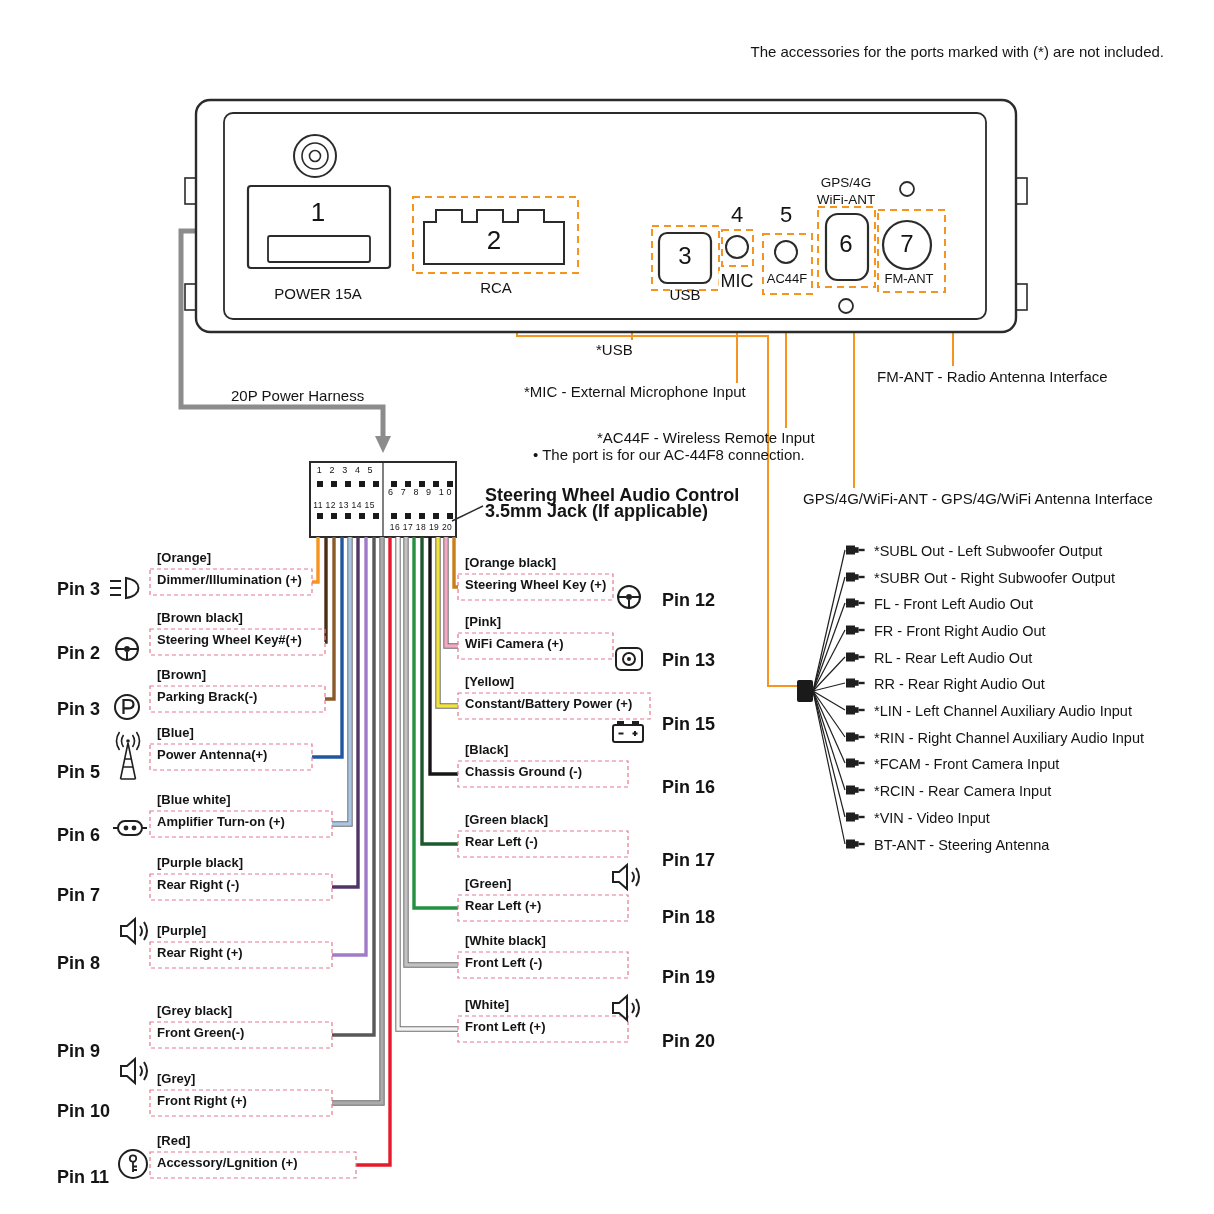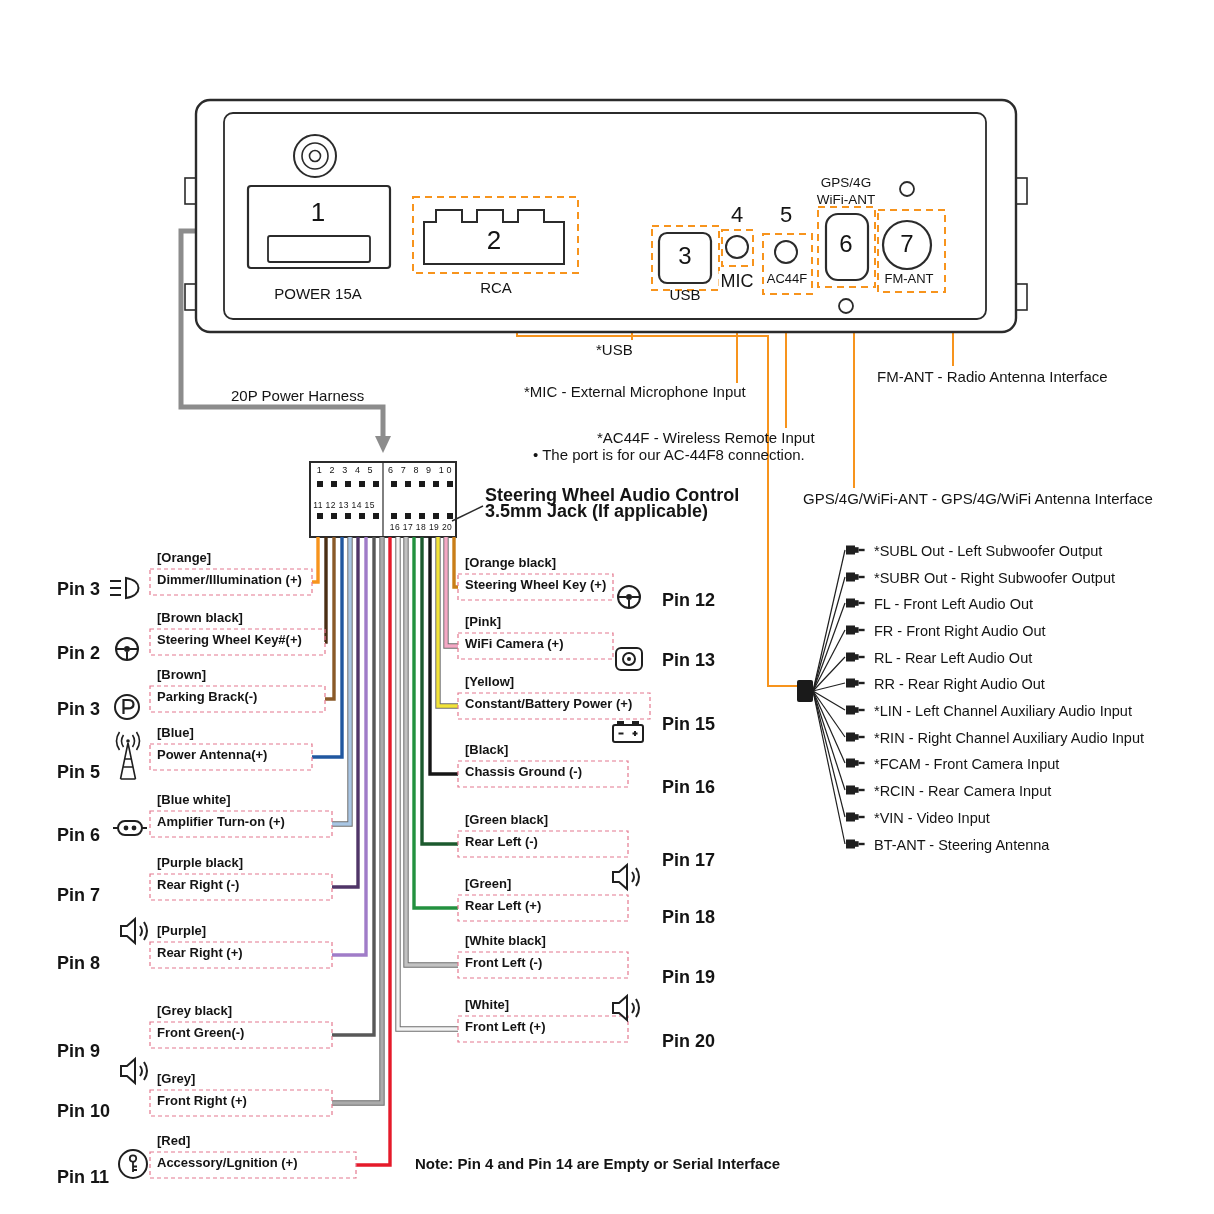--- a/index.html
+++ b/index.html
@@ -243,20 +243,21 @@
     <rect x="-11" y="-12" width="7" height="4" fill="#1F1F1F" stroke="none"></rect>
     <rect x="4" y="-12" width="7" height="4" fill="#1F1F1F" stroke="none"></rect>
     <rect x="-15" y="-8" width="30" height="17" rx="2" stroke-width="2"></rect>
     <path d="M-9.5,0.5 H-4.5" stroke-width="2"></path>
     <path d="M4.5,0.5 H9.5 M7,-2 V3" stroke-width="2"></path>
   </g>
   <use href="#sym-spk" transform="translate(626,877)"></use>
   <use href="#sym-spk" transform="translate(626,1008)"></use>
 </svg>
 
+<div class="t f15" style="left:690px;top:44px;width:474px;text-align:right">The accessories for the ports marked with (*) are not included.</div>
 
 <div class="t c f26" style="left:318px;top:198px">1</div>
 <div class="t c f15" style="left:318px;top:286px">POWER 15A</div>
 <div class="t c f26" style="left:494px;top:226px">2</div>
 <div class="t c f15" style="left:496px;top:280px">RCA</div>
 <div class="t c f24" style="left:685px;top:243px">3</div>
 <div class="t c f15" style="left:685px;top:287px">USB</div>
 <div class="t c f22" style="left:737px;top:203px">4</div>
 <div class="t c f14 wbg" style="left:737px;top:271px">MIC</div>
 <div class="t c f22" style="left:786px;top:203px">5</div>
@@ -269,21 +270,21 @@
 
 <div class="t f15" style="left:596px;top:342px">*USB</div>
 <div class="t f15" style="left:524px;top:384px">*MIC - External Microphone Input</div>
 <div class="t f15" style="left:597px;top:430px">*AC44F - Wireless Remote Input</div>
 <div class="t f15" style="left:533px;top:447px">• The port is for our AC-44F8 connection.</div>
 <div class="t f15" style="left:877px;top:369px">FM-ANT - Radio Antenna Interface</div>
 <div class="t f15" style="left:803px;top:491px">GPS/4G/WiFi-ANT - GPS/4G/WiFi Antenna Interface</div>
 
 <div class="t f15" style="left:231px;top:388px">20P Power Harness</div>
 <div class="t c f9" style="left:346px;top:465px">1 2 3 4 5</div>
-<div class="t c f9" style="left:421px;top:465px">6 7 8 9 10</div>
+<div class="t c f9" style="left:421px;top:487px">6 7 8 9 10</div>
 <div class="t c f85" style="left:344px;top:501px">11 12 13 14 15</div>
 <div class="t c f85" style="left:421px;top:523px">16 17 18 19 20</div>
 <div class="t b f14" style="left:485px;top:485px">Steering Wheel Audio Control</div>
 <div class="t b f14" style="left:485px;top:501px">3.5mm Jack (If applicable)</div>
 
 <div class="t b f14" style="left:57px;top:579px">Pin 3</div>
 <div class="t b f13" style="left:157px;top:551px">[Orange]</div>
 <div class="t b f13" style="left:157px;top:573px">Dimmer/Illumination (+)</div>
 <div class="t b f14" style="left:57px;top:643px">Pin 2</div>
 <div class="t b f13" style="left:157px;top:611px">[Brown black]</div>
@@ -344,15 +345,14 @@
 <div class="t f145" style="left:874px;top:623px">FR -  Front Right Audio Out</div>
 <div class="t f145" style="left:874px;top:650px">RL - Rear Left Audio Out</div>
 <div class="t f145" style="left:874px;top:676px">RR - Rear Right Audio Out</div>
 <div class="t f145" style="left:874px;top:703px">*LIN - Left Channel Auxiliary Audio Input</div>
 <div class="t f145" style="left:874px;top:730px">*RIN - Right Channel Auxiliary Audio Input</div>
 <div class="t f145" style="left:874px;top:756px">*FCAM - Front Camera Input</div>
 <div class="t f145" style="left:874px;top:783px">*RCIN - Rear Camera Input</div>
 <div class="t f145" style="left:874px;top:810px">*VIN - Video Input</div>
 <div class="t f145" style="left:874px;top:837px">BT-ANT - Steering Antenna</div>
 
-<div class="t b f15" style="left:415px;top:1156px">Note: Pin 4 and Pin 14 are Empty or Serial Interface</div>
 
 </div>
 
 </body></html>

